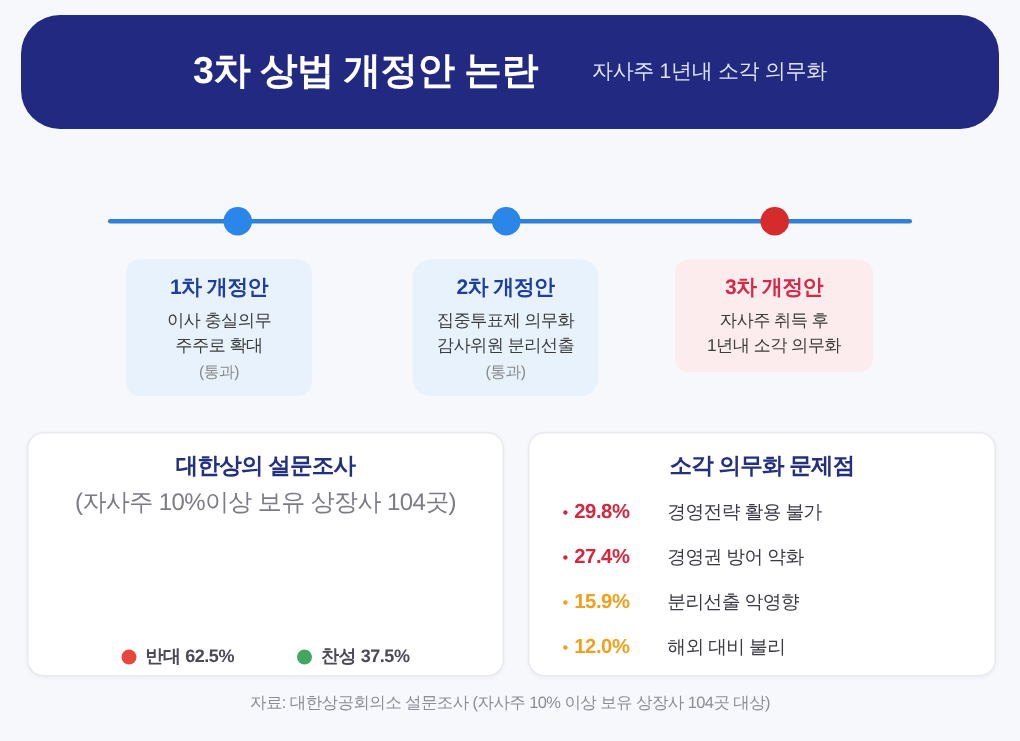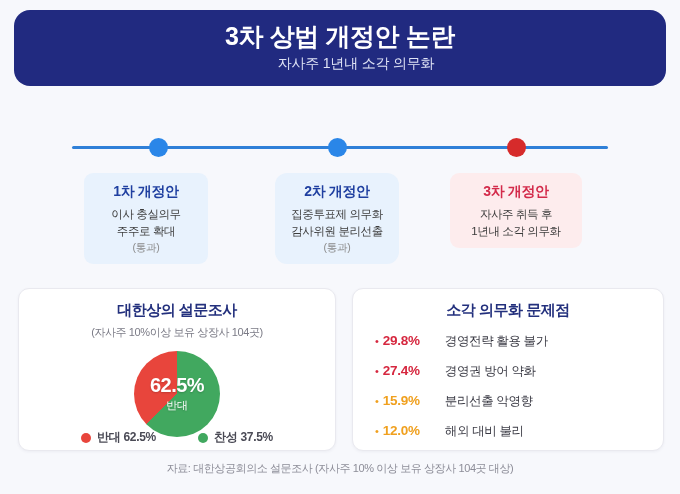--- a/index.html
+++ b/index.html
@@ -19,23 +19,23 @@
   }
 
   
   .banner {
     position: absolute;
     left: 14px;
     top: 10px;
     width: 652px;
     height: 76px;
     background: #212a80;
-    border-radius: 16px;
-    display: flex;
-    flex-direction: column;
+    border-radius: 26px;
+    display: flex;
+    flex-direction: row;
     align-items: center;
     justify-content: center;
     gap: 4px;
   }
   .banner-title {
     color: #ffffff;
     font-size: 25px;
     font-weight: bold;
     letter-spacing: -0.4px;
     line-height: 1.1;
@@ -127,21 +127,21 @@
   .panel-title {
     text-align: center;
     font-size: 15px;
     font-weight: bold;
     color: #23307d;
     letter-spacing: -0.5px;
     margin-top: 12px;
   }
   .panel-sub {
     text-align: center;
-    font-size: 11px;
+    font-size: 16px;
     color: #7b7b86;
     letter-spacing: -0.4px;
     margin-top: 5px;
   }
 
   
   .pie-wrap {
     position: absolute;
     left: 50%;
     transform: translateX(-50%);
@@ -289,27 +289,20 @@
     <div class="tl-card-title">3차 개정안</div>
     <div class="tl-card-line">자사주 취득 후</div>
     <div class="tl-card-line">1년내 소각 의무화</div>
   </div>
 </div>
 
 <div class="panel panel-left">
   <div class="panel-title">대한상의 설문조사</div>
   <div class="panel-sub">(자사주 10%이상 보유 상장사 104곳)</div>
 
-  <div class="pie-wrap">
-    <div class="pie" id="pie-shape" style="background: conic-gradient(rgb(65, 168, 95) 0deg, rgb(65, 168, 95) 225deg, rgb(232, 69, 60) 225deg, rgb(232, 69, 60) 360deg);"></div>
-    <div class="pie-center-label">
-      <div class="pie-pct">62.5%</div>
-      <div class="pie-pct-label">반대</div>
-    </div>
-  </div>
 
   <div class="pie-legend">
     <div class="legend-item">
       <span class="legend-swatch" id="sw-0" style="background: rgb(232, 69, 60);"></span>
       <span>반대 62.5%</span>
     </div>
     <div class="legend-item">
       <span class="legend-swatch" id="sw-1" style="background: rgb(65, 168, 95);"></span>
       <span>찬성 37.5%</span>
     </div>

